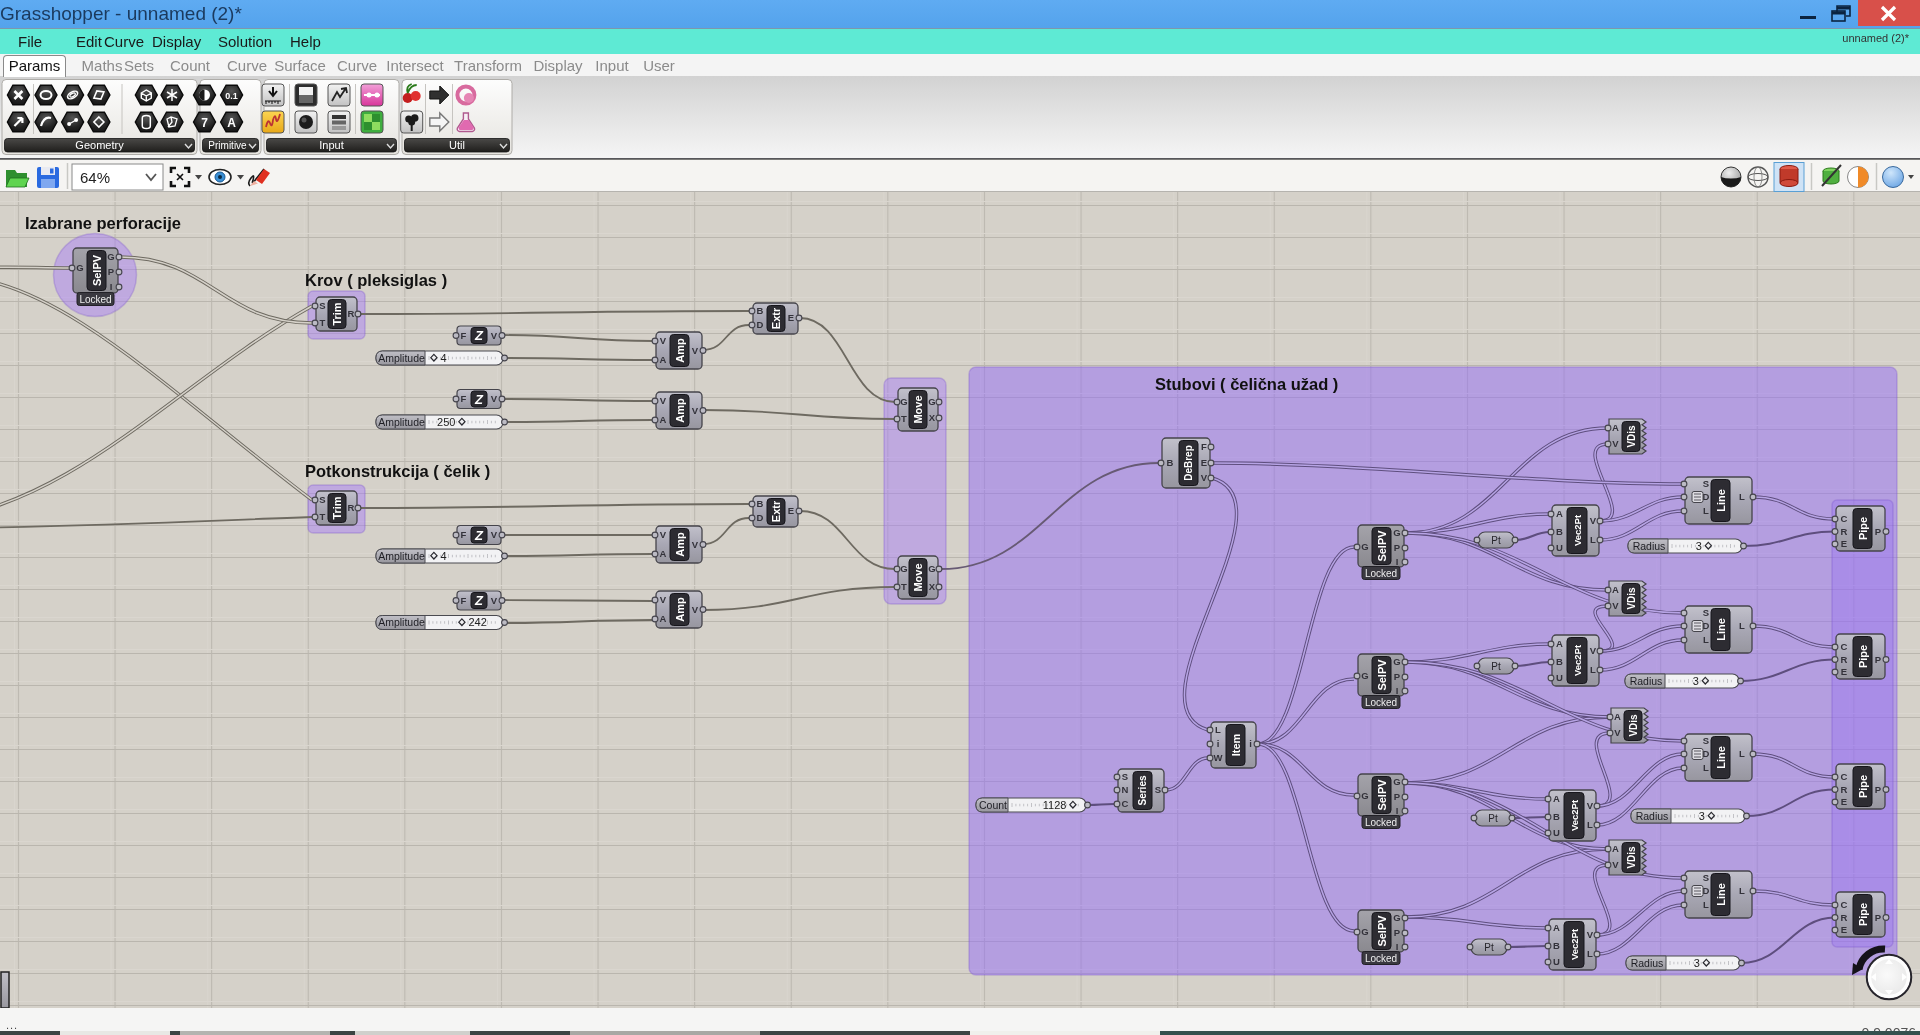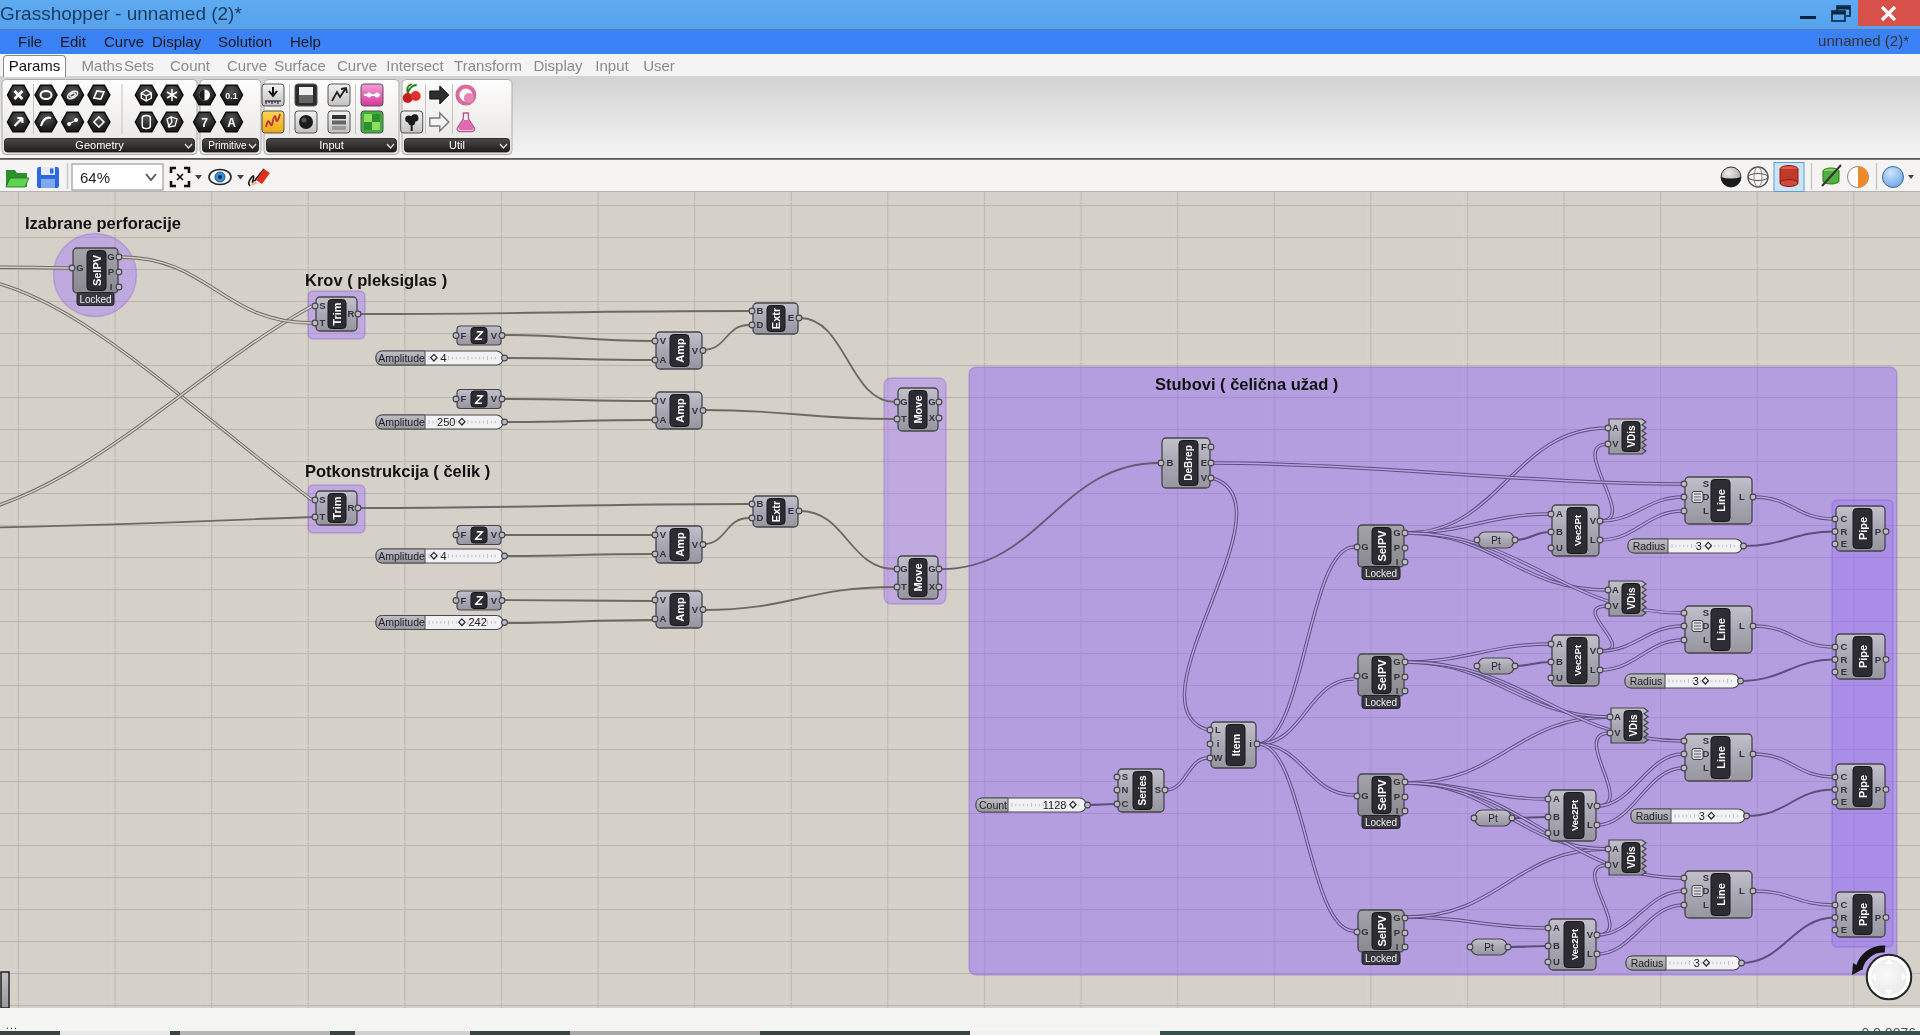--- a/index.html
+++ b/index.html
@@ -1,20 +1,20 @@
 <!DOCTYPE html>
 <html><head><meta charset="utf-8"><style>
 html,body{margin:0;padding:0;}
 body{width:1920px;height:1035px;overflow:hidden;font-family:"Liberation Sans",sans-serif;position:relative;background:#fff;}
 .abs{position:absolute;}
 #titlebar{left:0;top:0;width:1920px;height:29px;background:linear-gradient(#5fabf2,#54a3ec);border-bottom:1px solid #7d97ad;box-sizing:border-box;}
 #title{width:100%;text-align:left;font-size:19px;color:#1b3a5e;line-height:28px;}
-#menubar{left:0;top:29px;width:1920px;height:25px;background:#3b82f6;}
+#menubar{left:0;top:29px;width:1920px;height:25px;background:#5eead4;}
 .menu{position:absolute;top:4px;font-size:15px;color:#1a1a1a;}
-#unnamed{position:absolute;right:11px;top:3px;font-size:15px;color:#333;}
+#unnamed{position:absolute;right:11px;top:3px;font-size:11px;color:#333;}
 #tabbar{left:0;top:54px;width:1920px;height:22px;background:#f4f4f4;}
 .tab{position:absolute;top:3px;font-size:15px;color:#8b8b8b;transform:translateX(-50%);}
 #ptab{position:absolute;left:3px;top:1px;width:61px;height:21px;background:#fff;border:1px solid #8a8a8a;border-bottom:none;border-radius:4px 4px 0 0;text-align:center;font-size:15px;color:#111;line-height:20px;z-index:2;}
 #toolbar{left:0;top:76px;width:1920px;height:84px;background:linear-gradient(#d2d2d2,#f5f5f5);border-bottom:2px solid #57575b;box-sizing:border-box;}
 #canvasbar{left:0;top:160px;width:1920px;height:32px;background:#f5f4f2;border-bottom:1px solid #b5b3ae;box-sizing:border-box;}
 #canvas{left:0;top:192px;width:1920px;height:816px;background:#d5d1c9;}
 #statusbar{left:0;top:1008px;width:1920px;height:23px;background:#f5f5f4;}
 #sliver{left:0;top:1031px;width:1920px;height:4px;background:#3c4443;}
 .sl{position:absolute;top:1031px;height:4px;}
 </style></head><body>
@@ -27,21 +27,21 @@
     <path d="M 1837,14 v-8 h13 v10 h-4"></path>
       <path d="M 1837,8 h13" stroke-width="3"></path>
     <rect x="1832" y="11" width="13" height="10"></rect>
       <path d="M 1832,13 h13" stroke-width="3"></path>
   </g>
   <rect x="1858" y="0" width="62" height="26" fill="#d8504a"></rect>
   <path d="M 1882,7 l 13,13 m 0,-13 l -13,13" stroke="#fff" stroke-width="3.2"></path>
 </svg>
 <div class="abs" id="menubar">
   <span class="menu" style="left:18px">File</span>
-  <span class="menu" style="left:60px">Edit</span>
+  <span class="menu" style="left:76px">Edit</span>
   <span class="menu" style="left:104px">Curve</span>
   <span class="menu" style="left:152px">Display</span>
   <span class="menu" style="left:218px">Solution</span>
   <span class="menu" style="left:290px">Help</span>
   <span id="unnamed">unnamed (2)*</span>
 </div>
 <div class="abs" id="tabbar">
   <div id="ptab">Params</div>
   <span class="tab" style="left:102px">Maths</span>
   <span class="tab" style="left:139px">Sets</span>

